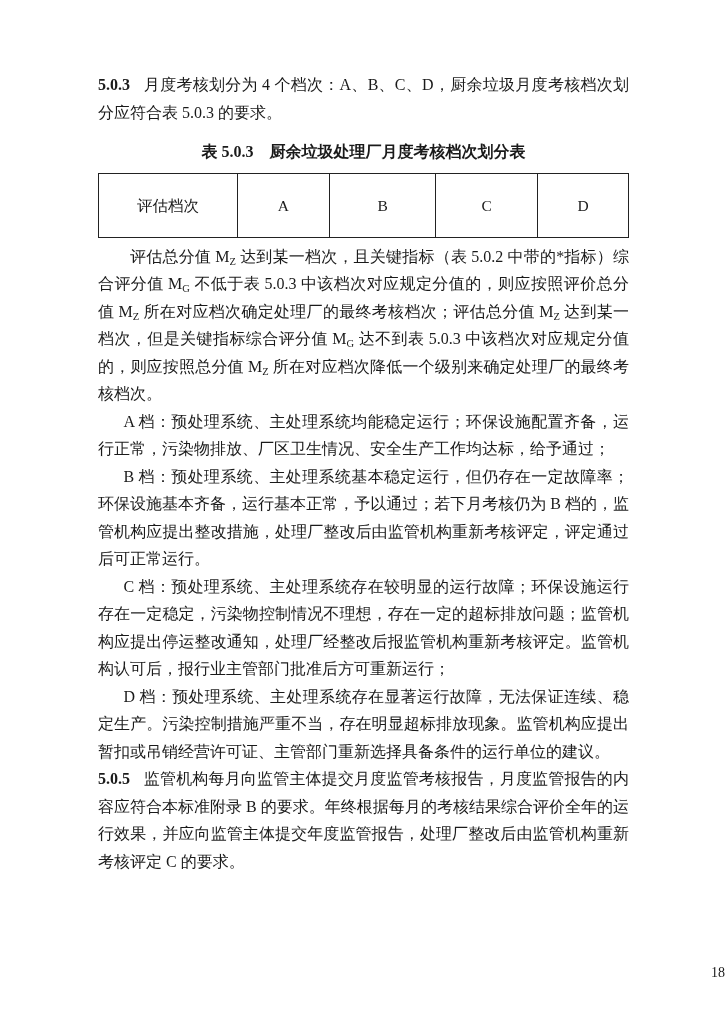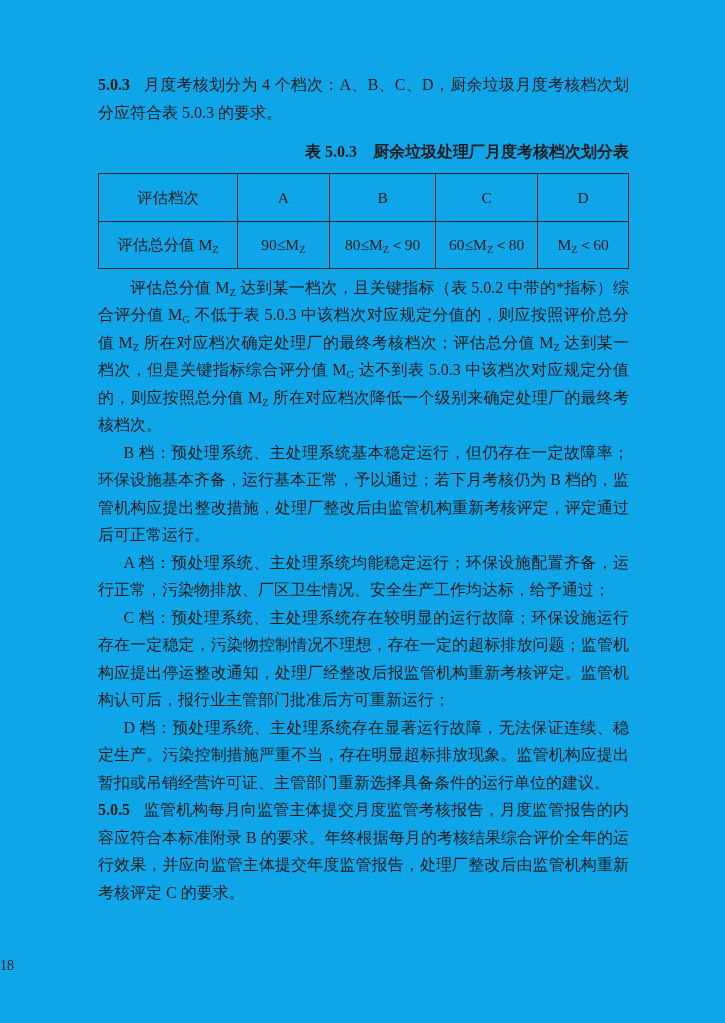--- a/index.html
+++ b/index.html
@@ -1,21 +1,21 @@
 <!DOCTYPE html>
 <html lang="zh"><head>
 <meta charset="utf-8">
 <style>
   html, body { margin: 0; padding: 0; background: #e8e8e8; }
   .page {
     position: relative;
     width: 725px;
     height: 1023px;
     margin: 0 auto;
-    background: #0ea5e9;
+    background: #ffffff;
     font-family: "Liberation Serif", "DejaVu Serif", serif;
     color: #1a1a1a;
     overflow: hidden;
   }
   .content {
     position: absolute;
     left: 98px;
     top: 71px;
     width: 531px;
     font-size: 16px;
@@ -23,57 +23,57 @@
     text-align: justify;
   }
   p { margin: 0; }
   .sec-num {
     font-weight: bold;
     margin-right: 0.85em;
   }
   .indent-2 { text-indent: 2em; font-family: Liberation Serif, serif; }
   .indent-grade { text-indent: 1.6em; }
   .caption {
-    text-align: right;
+    text-align: center;
     text-indent: 0;
     font-weight: bold;
     margin-top: 12px;
     margin-bottom: 7px;
     font-size: 16px;
   }
   table.grade-table {
     width: 100%;
     border-collapse: collapse;
     table-layout: fixed;
   }
   table.grade-table td {
     border: 1.2px solid #222;
     text-align: center;
     vertical-align: middle;
     font-size: 15.5px;
     line-height: 21px;
-    padding: 8px 2px;
+    padding: 16px 2px;
   }
   tr.row-h1 td { height: 31px; }
   tr.row-h2 td { height: 30px; }
   tr.row-h3 td { height: 48px; }
   sub {
     font-size: 10.5px;
     line-height: 0;
     vertical-align: baseline;
     position: relative;
     bottom: -3px;
   }
   .table-wrap { margin-bottom: 5px; }
   .page-number {
     position: absolute;
-    bottom: 49px;
+    bottom: 42px;
     left: 0;
     width: 100%;
-    text-align: left;
+    text-align: right;
     font-size: 14px;
     color: #1a1a1a;
   }
 </style>
 </head>
 <body>
 
 <div class="page">
   <div class="content">
 
@@ -91,36 +91,29 @@
           <col style="width:17.1%">
         </colgroup>
         <tbody>
           <tr class="row-h1">
             <td>评估档次</td>
             <td>A</td>
             <td>B</td>
             <td>C</td>
             <td>D</td>
           </tr>
-          <tr class="row-h2">
-            <td>评估总分值 M<sub>Z</sub></td>
-            <td>90≤M<sub>Z</sub></td>
-            <td>80≤M<sub>Z</sub>＜90</td>
-            <td>60≤M<sub>Z</sub>＜80</td>
-            <td>M<sub>Z</sub>＜60</td>
-          </tr>
         </tbody>
       </table>
     </div>
 
     <p class="indent-2">评估总分值 M<sub>Z</sub> 达到某一档次，且关键指标（表 5.0.2 中带的*指标）综合评分值 M<sub>G</sub> 不低于表 5.0.3 中该档次对应规定分值的，则应按照评价总分值 M<sub>Z</sub> 所在对应档次确定处理厂的最终考核档次；评估总分值 M<sub>Z</sub> 达到某一档次，但是关键指标综合评分值 M<sub>G</sub> 达不到表 5.0.3 中该档次对应规定分值的，则应按照总分值 M<sub>Z</sub> 所在对应档次降低一个级别来确定处理厂的最终考核档次。</p>
 
 
+    <p class="indent-grade">A 档：预处理系统、主处理系统均能稳定运行；环保设施配置齐备，运行正常，污染物排放、厂区卫生情况、安全生产工作均达标，给予通过；</p>
     <p class="indent-grade">B 档：预处理系统、主处理系统基本稳定运行，但仍存在一定故障率；环保设施基本齐备，运行基本正常，予以通过；若下月考核仍为 B 档的，监管机构应提出整改措施，处理厂整改后由监管机构重新考核评定，评定通过后可正常运行。</p>
-    <p class="indent-grade">A 档：预处理系统、主处理系统均能稳定运行；环保设施配置齐备，运行正常，污染物排放、厂区卫生情况、安全生产工作均达标，给予通过；</p>
     <p class="indent-grade">C 档：预处理系统、主处理系统存在较明显的运行故障；环保设施运行存在一定稳定，污染物控制情况不理想，存在一定的超标排放问题；监管机构应提出停运整改通知，处理厂经整改后报监管机构重新考核评定。监管机构认可后，报行业主管部门批准后方可重新运行；</p>
     <p class="indent-grade">D 档：预处理系统、主处理系统存在显著运行故障，无法保证连续、稳定生产。污染控制措施严重不当，存在明显超标排放现象。监管机构应提出暂扣或吊销经营许可证、主管部门重新选择具备条件的运行单位的建议。</p>
 
     <p><span class="sec-num">5.0.5</span><span>监管机构每月向监管主体提交月度监管考核报告，月度监管报告的内容应符合本标准附录 B 的要求。年终根据每月的考核结果综合评价全年的运行效果，并应向监管主体提交年度监管报告，处理厂整改后由监管机构重新考核评定 C 的要求。</span></p>
 
   </div>
 
   <div class="page-number">18</div>
 </div>
 

